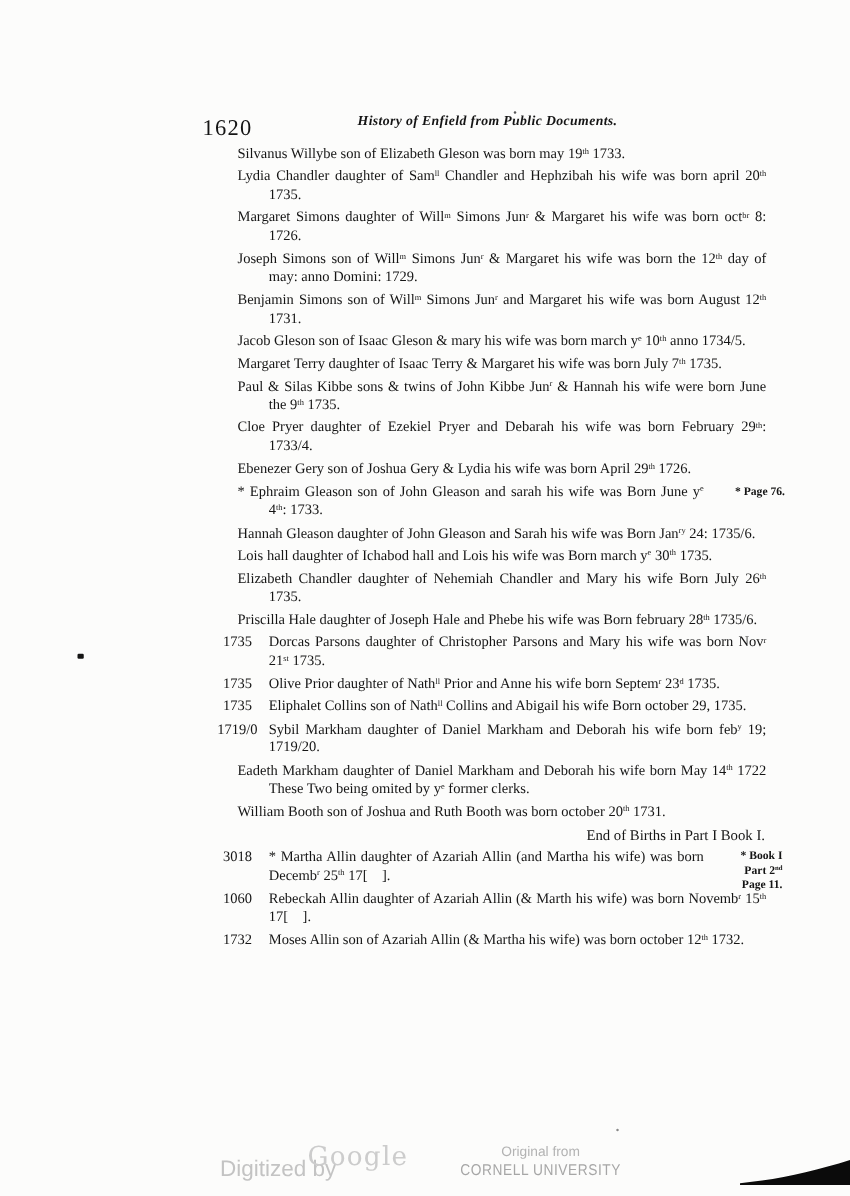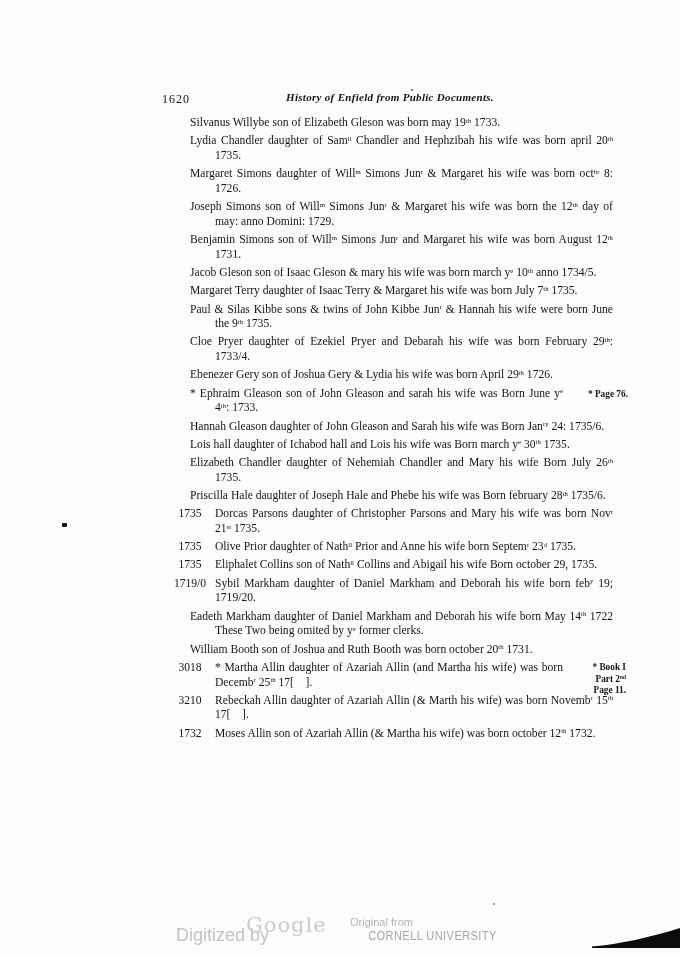--- a/index.html
+++ b/index.html
@@ -6,21 +6,21 @@
   body {
     width:680px; height:957px;
     background:#fcfcfb;
     font-family:"Liberation Serif", serif;
     color:#151515;
     position:relative;
     overflow:hidden;
   }
   .page-number {
     position:absolute; left:162px; top:92px;
-    font-size:12px; letter-spacing:1px;
+    font-size:18px; letter-spacing:1px;
   }
   .page-title {
     position:absolute; left:216px; top:91px; width:348px;
     text-align:center;
     font-style:italic; font-weight:bold; font-size:11px;
     letter-spacing:0.3px;
   }
   .content {
     position:absolute; left:190px; top:116px; width:423px;
   }
@@ -63,21 +63,21 @@
     font-family:"Liberation Sans", sans-serif;
     font-size:18px; color:#c3c3c3;
   }
   .footer-google {
     position:absolute; left:246px; top:913px;
     font-family:"DejaVu Serif", serif;
     font-size:21px; color:#cccccc; letter-spacing:1px;
   }
   .footer-original {
     position:absolute; left:350px; top:916px; width:165px;
-    text-align:left;
+    text-align:center;
     font-family:"Liberation Sans", sans-serif;
     font-size:11px; color:#b3b3b3;
   }
   .footer-institution {
     position:absolute; left:350px; top:929px; width:165px;
     text-align:center;
     font-family:"Liberation Sans", sans-serif;
     font-size:12.5px; color:#a6a6a6;
     transform:scaleX(0.88); letter-spacing:0.5px;
   }
@@ -191,29 +191,30 @@
     <div class="entry">
 
     <span class="text">Eadeth Markham daughter of Daniel Markham and Deborah his wife born May 14<sup>th</sup> 1722 These Two being omited by y<sup>e</sup> former clerks.</span>
 
   </div>
     <div class="entry">
 
     <span class="text">William Booth son of Joshua and Ruth Booth was born october 20<sup>th</sup> 1731.</span>
 
   </div>
+    <div class="end-line">End of Births in Part I Book I.</div>
     <div class="entry flagged has-note">
     <span class="year">3018</span>
     <span class="text">* Martha Allin daughter of Azariah Allin (and Martha his wife) was born Decemb<sup>r</sup> 25<sup>th</sup> 17[ ].</span>
     <span class="note">* Book I
 Part 2<sup>nd</sup>
 Page 11.</span>
   </div>
     <div class="entry flagged">
-    <span class="year">3210</span>
+    <span class="year">1060</span>
     <span class="text">Rebeckah Allin daughter of Azariah Allin (&amp; Marth his wife) was born Novemb<sup>r</sup> 15<sup>th</sup> 17[ ].</span>
 
   </div>
     <div class="entry flagged">
     <span class="year">1732</span>
     <span class="text">Moses Allin son of Azariah Allin (&amp; Martha his wife) was born october 12<sup>th</sup> 1732.</span>
 
   </div>
   </div>
 

